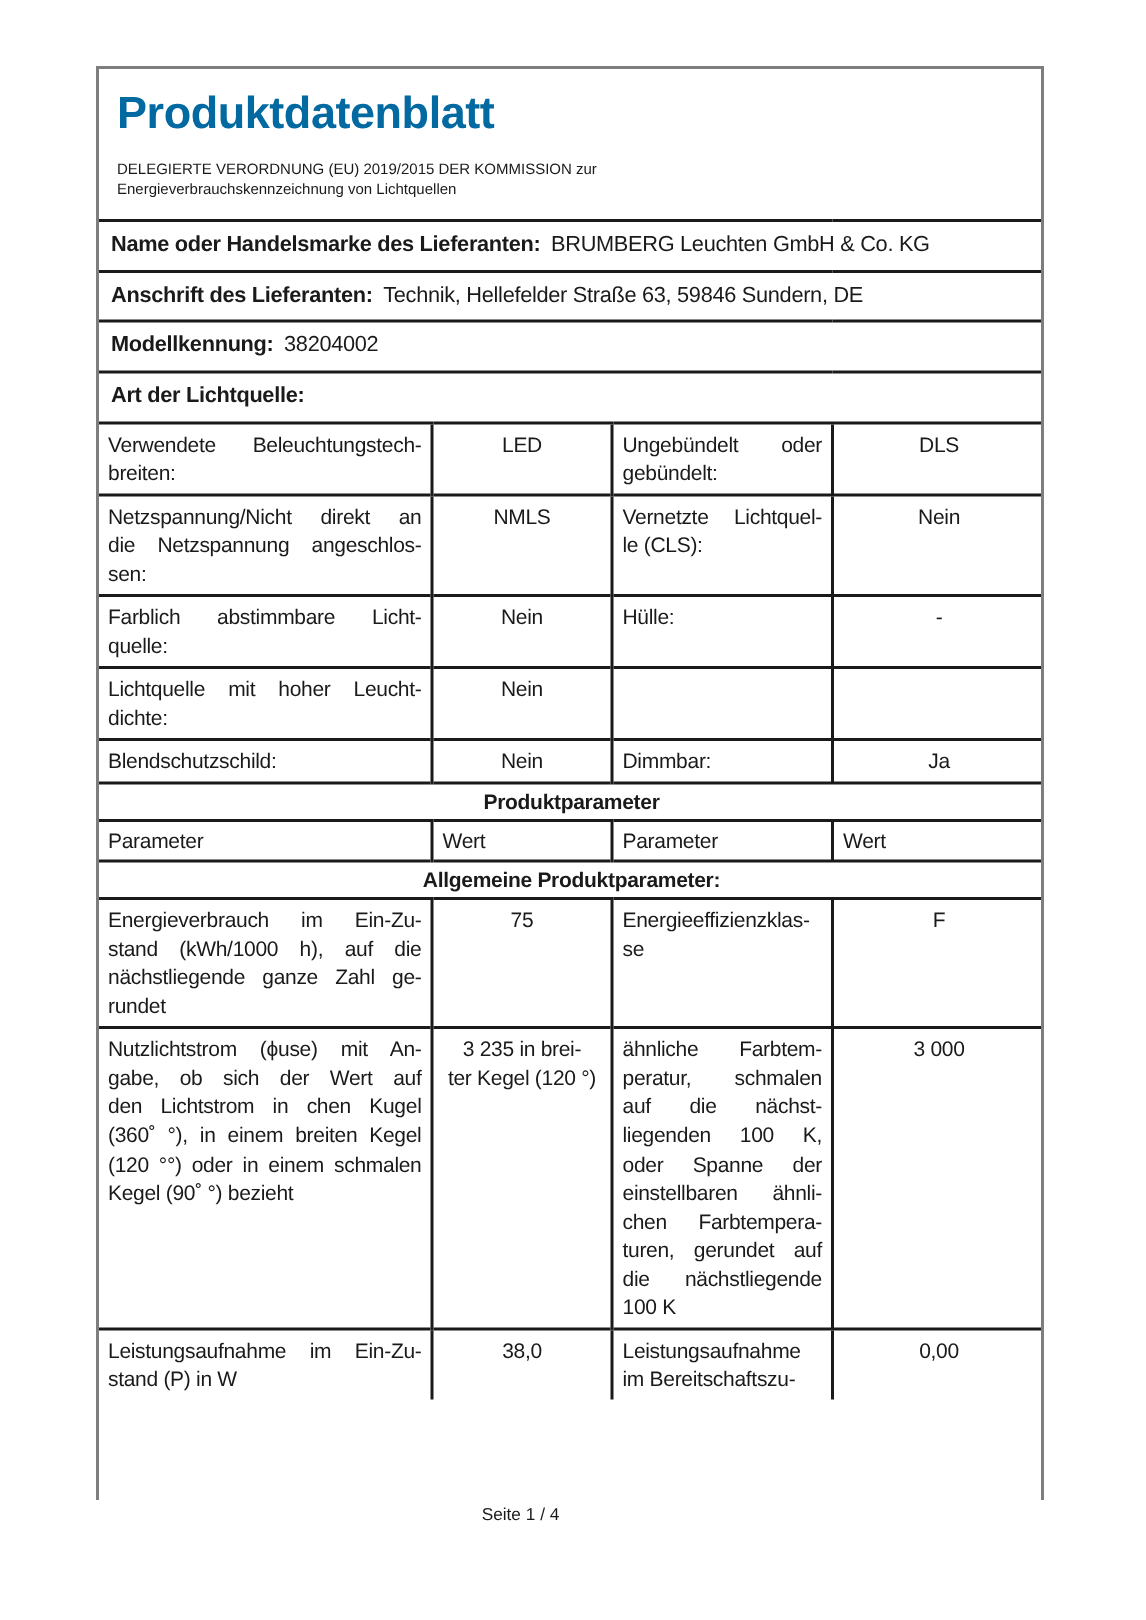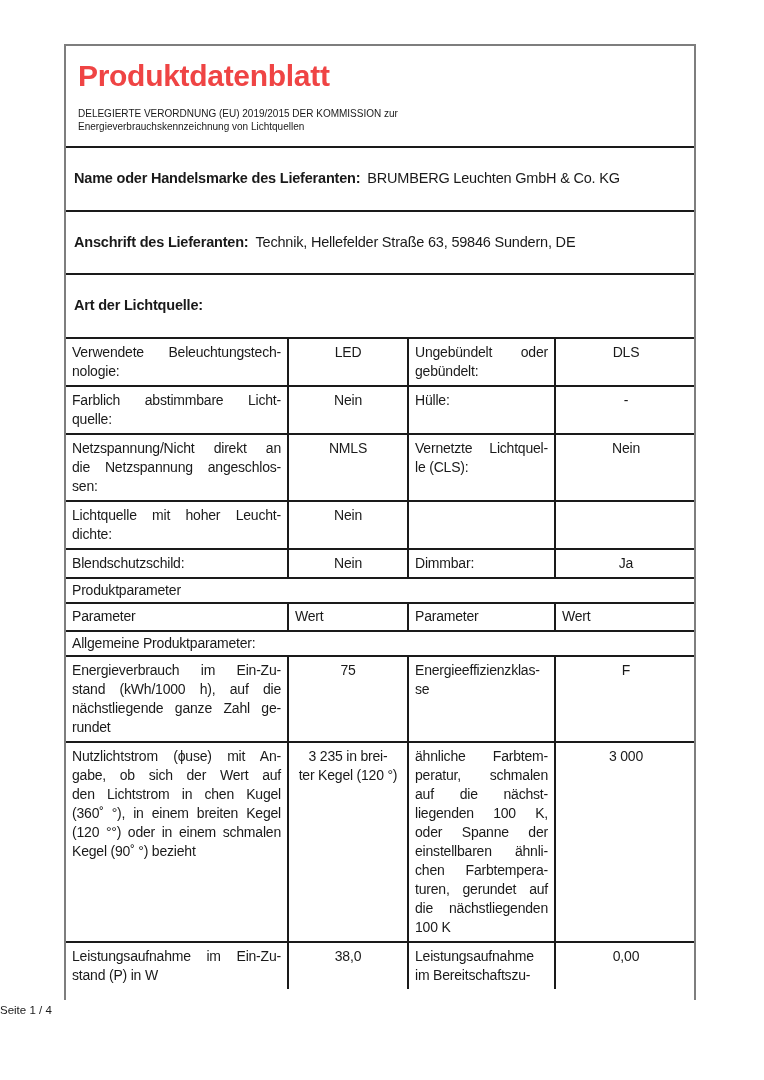--- a/index.html
+++ b/index.html
@@ -34,117 +34,122 @@
   .ln { display:block; text-align:justify; text-align-last:justify; }
   .ln:last-child { text-align-last:left; }
   td.val .ln { text-align:center; text-align-last:center; }
   td.val { text-align:center; }
   .pgap { margin-top:9px; }
   
   td.titlecell { padding:10px 12px 12px 12px; }
   .doc-title { font-size:30px; font-weight:bold; letter-spacing:-0.3px; margin-bottom:10px; }
   .subtitle span { display:block; font-size:10px; letter-spacing:0; }
   
-  td.info { padding:21px 8px; font-size:14.5px; }
+  td.info { padding:6px 8px; font-size:14.5px; }
   .ilabel { font-weight:bold; }
   .ivalue { margin-left:7px; }
   
-  td.chead { font-weight:normal; padding:2px 6px; }
+  td.chead { text-align:center; font-weight:bold; padding:2px 6px; }
   td.colhead { padding:3px 6px; }
   .footer {
     position:absolute; top:1004px; left:0; width:694px;
-    text-align:left; font-size:11.5px; color:#1a1a1a;
+    text-align:center; font-size:11.5px; color:#1a1a1a;
   }
 </style>
 </head>
 <body>
 
 <div class="page">
   <div class="frame">
     <table class="sheet">
       <colgroup>
         <col style="width:222px">
           <col style="width:120px">
           <col style="width:147px">
           <col style="width:141px">
       </colgroup>
 
       <tbody>
           <tr>
         <td colspan="4" class="titlecell">
-          <div class="doc-title" style="color: #ef4444;">Produktdatenblatt</div>
+          <div class="doc-title" style="color: #0369a1;">Produktdatenblatt</div>
           <div class="subtitle">
             <span>DELEGIERTE VERORDNUNG (EU) 2019/2015 DER KOMMISSION zur</span>
             <span>Energieverbrauchskennzeichnung von Lichtquellen</span>
           </div>
         </td>
       </tr>
 
       <tr>
         <td colspan="4" class="info">
           <span class="ilabel">Name oder Handelsmarke des Lieferanten:</span><span class="ivalue">BRUMBERG Leuchten GmbH &amp; Co. KG</span>
         </td>
       </tr>
       <tr>
         <td colspan="4" class="info">
           <span class="ilabel">Anschrift des Lieferanten:</span><span class="ivalue">Technik, Hellefelder Straße 63, 59846 Sundern, DE</span>
         </td>
       </tr>
       <tr>
         <td colspan="4" class="info">
+          <span class="ilabel">Modellkennung:</span><span class="ivalue">38204002</span>
+        </td>
+      </tr>
+      <tr>
+        <td colspan="4" class="info">
           <span class="ilabel">Art der Lichtquelle:</span><span class="ivalue"></span>
         </td>
       </tr>
 
       <tr>
         <td class="p">
               <span class="ln">Verwendete Beleuchtungstech-</span>
-              <span class="ln">nologie:</span>
+              <span class="ln">breiten:</span>
             </td>
         <td class="val">
               <span class="ln">LED</span>
             </td>
         <td class="p">
               <span class="ln">Ungebündelt oder</span>
               <span class="ln">gebündelt:</span>
             </td>
         <td class="val">
               <span class="ln">DLS</span>
-            </td>
-      </tr>
-      <tr>
-        <td class="p">
-              <span class="ln">Farblich abstimmbare Licht-</span>
-              <span class="ln">quelle:</span>
-            </td>
-        <td class="val">
-              <span class="ln">Nein</span>
-            </td>
-        <td class="p">
-              <span class="ln">Hülle:</span>
-            </td>
-        <td class="val">
-              <span class="ln">-</span>
             </td>
       </tr>
       <tr>
         <td class="p">
               <span class="ln">Netzspannung/Nicht direkt an</span>
               <span class="ln">die Netzspannung angeschlos-</span>
               <span class="ln">sen:</span>
             </td>
         <td class="val">
               <span class="ln">NMLS</span>
             </td>
         <td class="p">
               <span class="ln">Vernetzte Lichtquel-</span>
               <span class="ln">le (CLS):</span>
             </td>
         <td class="val">
               <span class="ln">Nein</span>
+            </td>
+      </tr>
+      <tr>
+        <td class="p">
+              <span class="ln">Farblich abstimmbare Licht-</span>
+              <span class="ln">quelle:</span>
+            </td>
+        <td class="val">
+              <span class="ln">Nein</span>
+            </td>
+        <td class="p">
+              <span class="ln">Hülle:</span>
+            </td>
+        <td class="val">
+              <span class="ln">-</span>
             </td>
       </tr>
       <tr>
         <td class="p">
               <span class="ln">Lichtquelle mit hoher Leucht-</span>
               <span class="ln">dichte:</span>
             </td>
         <td class="val">
               <span class="ln">Nein</span>
             </td>
@@ -212,21 +217,21 @@
             </td>
         <td class="p">
               <span class="ln">ähnliche Farbtem-</span>
               <span class="ln">peratur, schmalen</span>
               <span class="ln">auf die nächst-</span>
               <span class="ln">liegenden 100 K,</span>
               <span class="ln">oder Spanne der</span>
               <span class="ln">einstellbaren ähnli-</span>
               <span class="ln">chen Farbtempera-</span>
               <span class="ln">turen, gerundet auf</span>
-              <span class="ln">die nächstliegenden</span>
+              <span class="ln">die nächstliegende</span>
               <span class="ln">100 K</span>
             </td>
         <td class="val">
               <span class="ln">3 000</span>
             </td>
       </tr>
       <tr>
         <td class="p">
               <span class="ln">Leistungsaufnahme im Ein-Zu-</span>
               <span class="ln">stand (P) in W</span>

